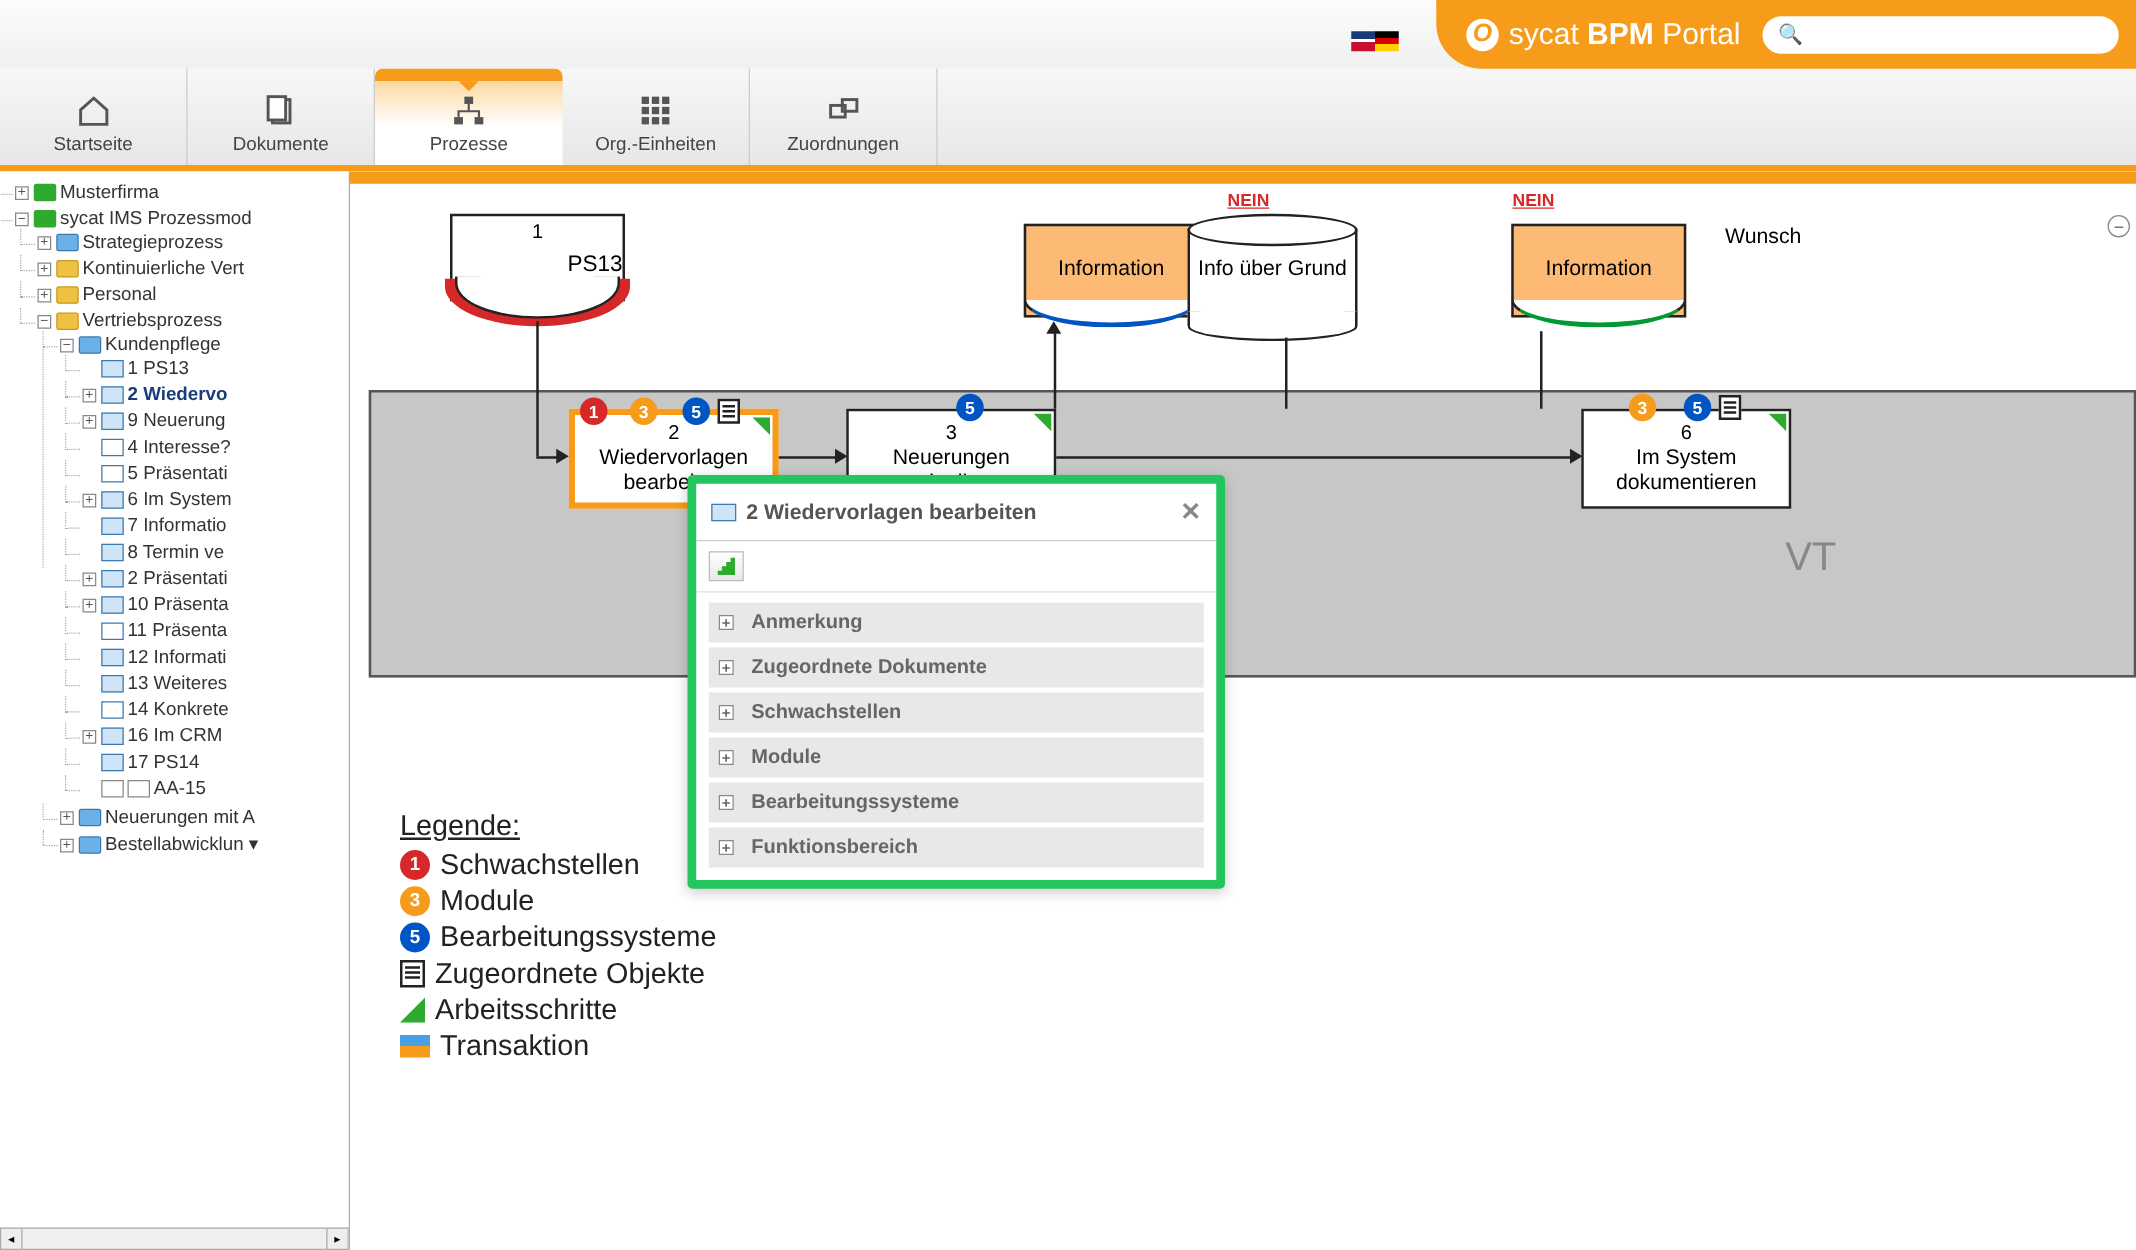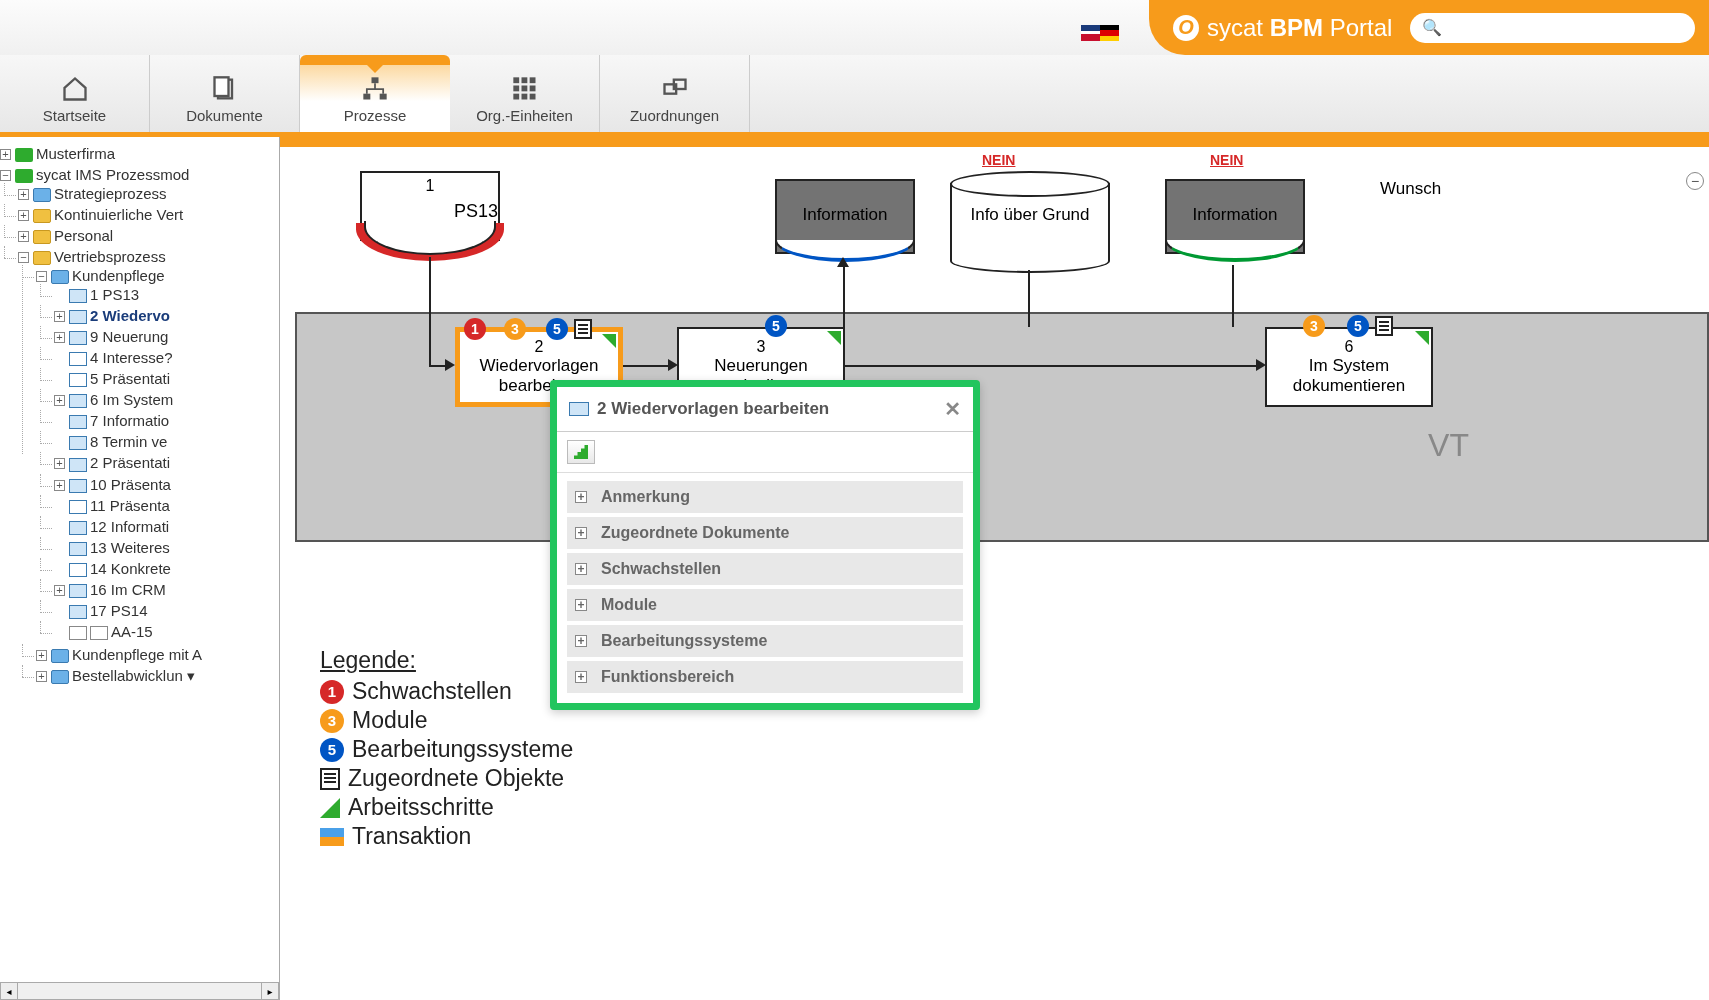--- a/index.html
+++ b/index.html
@@ -28,21 +28,21 @@
 .tab:not(.active){ border-right: 1px solid #ccc; }
 .tab:first-child.active+.tab, .tab:not(.active):first-child{border-left:none;}
 
 
 .body { display: flex; height: calc(1000px - 55px - 82px); }
 .sidebar { width: 280px; border-right: 1px solid #aaa; overflow-y: auto; padding-top: 6px; position: relative; }
 .sidebar::-webkit-scrollbar { width: 18px; }
 .sidebar::-webkit-scrollbar-thumb { background: #ccc; border: 1px solid #aaa; }
 .sidebar::-webkit-scrollbar-track { background: #f0f0f0; }
 .tree ul { list-style: none; padding-left: 18px; }
-.tree > ul { padding-left: 0; }
+.tree > ul { padding-left: 12px; }
 .tree li { white-space: nowrap; position: relative; padding: 2px 0; font-size: 15px; color: #333;}
 .tree li::before { content:''; position:absolute; left:-14px; top:0; bottom:50%; border-left:1px dotted #aaa; }
 .tree li:last-child::before { bottom: auto; height: 12px; }
 .tree li::after { content:''; position:absolute; left:-14px; top:12px; width:12px; border-top:1px dotted #aaa; }
 .tree .exp { display:inline-block; width:11px; height:11px; border:1px solid #888; background:#fff; text-align:center; line-height:9px; font-size:11px; color:#555; margin-right:4px; position:relative; top:-1px;}
 .tree .gap { display:inline-block; width:11px; height:11px; margin-right:4px;}
 .tree .ico { display:inline-block; width:18px; height:14px; margin-right:3px; vertical-align:middle; }
 .ico-proc-g { background:#2eab2e; border-radius:2px; }
 .ico-folder { background:#f0c040; width:16px; height:13px; border:1px solid #c89820; border-radius:2px; }
 .ico-flow { background:#6bb1e8; width:16px; height:12px; border:1px solid #3a7ab0; border-radius:2px; }
@@ -53,41 +53,41 @@
 .hscroll { position:absolute; bottom:0; left:0; right:0; height:18px; background:#f0f0f0; display:flex;}
 .hscroll .btn { width:18px; height:18px; border:1px solid #aaa; background:#eee; display:flex; align-items:center; justify-content:center; font-size:10px;}
 .hscroll .track { flex:1; border:1px solid #aaa; border-left:none; border-right:none;}
 
 .canvas { flex: 1; position: relative; background:#fff; overflow:hidden;}
 .orange-strip { position:absolute; top:0; left:0; right:0; height:10px; background:#f79b1b;}
 
 .vt-lane { position:absolute; top:175px; left:15px; right:0; height:230px; background:#c7c7c7; border:2px solid #555;}
 .vt-label { position:absolute; top:290px; right:240px; font-size:32px; color:#888;}
 
-.doc-shape { position:absolute; width:140px; height:75px; background:#737373; border:2px solid #222; }
+.doc-shape { position:absolute; width:140px; height:75px; background:#fdba74; border:2px solid #222;margin-left:44px; }
 .doc-shape::after { content:''; position:absolute; left:-2px; right:-2px; bottom:-10px; height:18px; background:#fff; border:2px solid #222; border-top:none; border-radius: 0 0 50% 50% / 0 0 100% 100%; }
 .doc-shape.blue-b::after { border-bottom:4px solid #0055c4;}
 .doc-shape.green-b::after { border-bottom:4px solid #009933;}
 .doc-shape .txt { text-align:center; font-size:17px; padding-top:8px;}
 .doc-shadow::before { content:''; position:absolute; top:4px; left:4px; right:-6px; bottom:-14px; background:#888; z-index:-1; border-radius: 0 0 50% 50% / 0 0 30% 30%;}
 
 .task-box { position:absolute; width:168px; height:80px; background:#fff; border:2px solid #222; display:flex; flex-direction:column; align-items:center; justify-content:center;}
 .task-box .num{font-size:16px;}
 .task-box .txt{font-size:17px; text-align:center;}
 .task-box.sel { border:5px solid #f79b1b; }
 .task-box .corner { position:absolute; right:0; bottom:0; width:0; height:0; border-left:16px solid transparent; border-bottom:16px solid #2eab2e;}
 .task-box .corner-top { position:absolute; right:2px; top:2px; width:0; height:0; border-left:14px solid transparent; border-top:14px solid #2eab2e;}
 .task-box::before{content:''; position:absolute; top:5px; left:5px; right:-7px; bottom:-7px; background:#999; z-index:-1;}
 
 .badge { width:22px; height:22px; border-radius:50%; color:#fff; display:flex; align-items:center; justify-content:center; font-size:14px; font-weight:bold; position:absolute;}
 .b-red{background:#d62828;} .b-or{background:#f79b1b;} .b-bl{background:#0055c4;}
 .obj-icon { width:18px; height:20px; background:#fff; border:2px solid #222; position:absolute;}
 .obj-icon::before{content:'';position:absolute;top:3px;left:2px;right:2px;height:2px;background:#222;box-shadow:0 4px 0 #222, 0 8px 0 #222;}
 
-.cylinder { position:absolute; width:160px; height:78px; background:#fff; border-left:2px solid #222; border-right:2px solid #222;}
+.cylinder { position:absolute; width:136px; height:78px; background:#fff; border-left:2px solid #222; border-right:2px solid #222;}
 .cylinder::before{content:'';position:absolute; top:-12px; left:-2px; right:-2px; height:22px; border:2px solid #222; border-radius:50%; background:#fff;}
 .cylinder::after{content:'';position:absolute; bottom:-12px; left:-2px; right:-2px; height:22px; border:2px solid #222; border-top:none; border-radius:0 0 50% 50%; background:#fff;}
 .cylinder .txt{text-align:center; padding-top:22px; font-size:17px;}
 .cylinder .sh{position:absolute; top:-8px; left:4px; right:-8px; bottom:-16px; background:#888; z-index:-1; border-radius:50% 50% 50% 50% / 14% 14% 14% 14%;}
 
 .nein { position:absolute; font-size:14px; color:#d62828; font-weight:bold; text-decoration:underline;}
 
 .aus-text { position:absolute; font-size:23px; color:#1030d0; line-height:1.35;}
 
 .popup { position:absolute; top:243px; left:270px; width:430px; background:#fff; border:7px solid #22c55e; box-shadow:0 3px 10px rgba(0,0,0,.2); border-radius:4px;}
@@ -216,21 +216,21 @@
                     <li><span class="exp">+</span><span class="ico ico-step-b"></span><span class="lbl">10 Präsenta</span></li>
                     <li><span class="gap"></span><span class="ico ico-step"></span><span class="lbl">11 Präsenta</span></li>
                     <li><span class="gap"></span><span class="ico ico-step-b"></span><span class="lbl">12 Informati</span></li>
                     <li><span class="gap"></span><span class="ico ico-step-b"></span><span class="lbl">13 Weiteres</span></li>
                     <li><span class="gap"></span><span class="ico ico-step"></span><span class="lbl">14 Konkrete</span></li>
                     <li><span class="exp">+</span><span class="ico ico-step-b"></span><span class="lbl">16 Im CRM</span></li>
                     <li><span class="gap"></span><span class="ico ico-step-b"></span><span class="lbl">17 PS14</span></li>
                     <li><span class="gap"></span><span class="ico ico-doc"></span><span class="ico ico-doc"></span><span class="lbl">AA-15</span></li>
                   </ul>
                 </li>
-                <li><span class="exp">+</span><span class="ico ico-flow"></span><span class="lbl">Kundenpflege mit A</span></li>
+                <li><span class="exp">+</span><span class="ico ico-flow"></span><span class="lbl">Neuerungen mit A</span></li>
                 <li><span class="exp">+</span><span class="ico ico-flow"></span><span class="lbl">Bestellabwicklun</span> ▾</li>
               </ul>
             </li>
           </ul>
         </li>
       </ul>
     </div>
     <div class="hscroll">
       <div class="btn">◂</div>
       <div class="track"></div>

